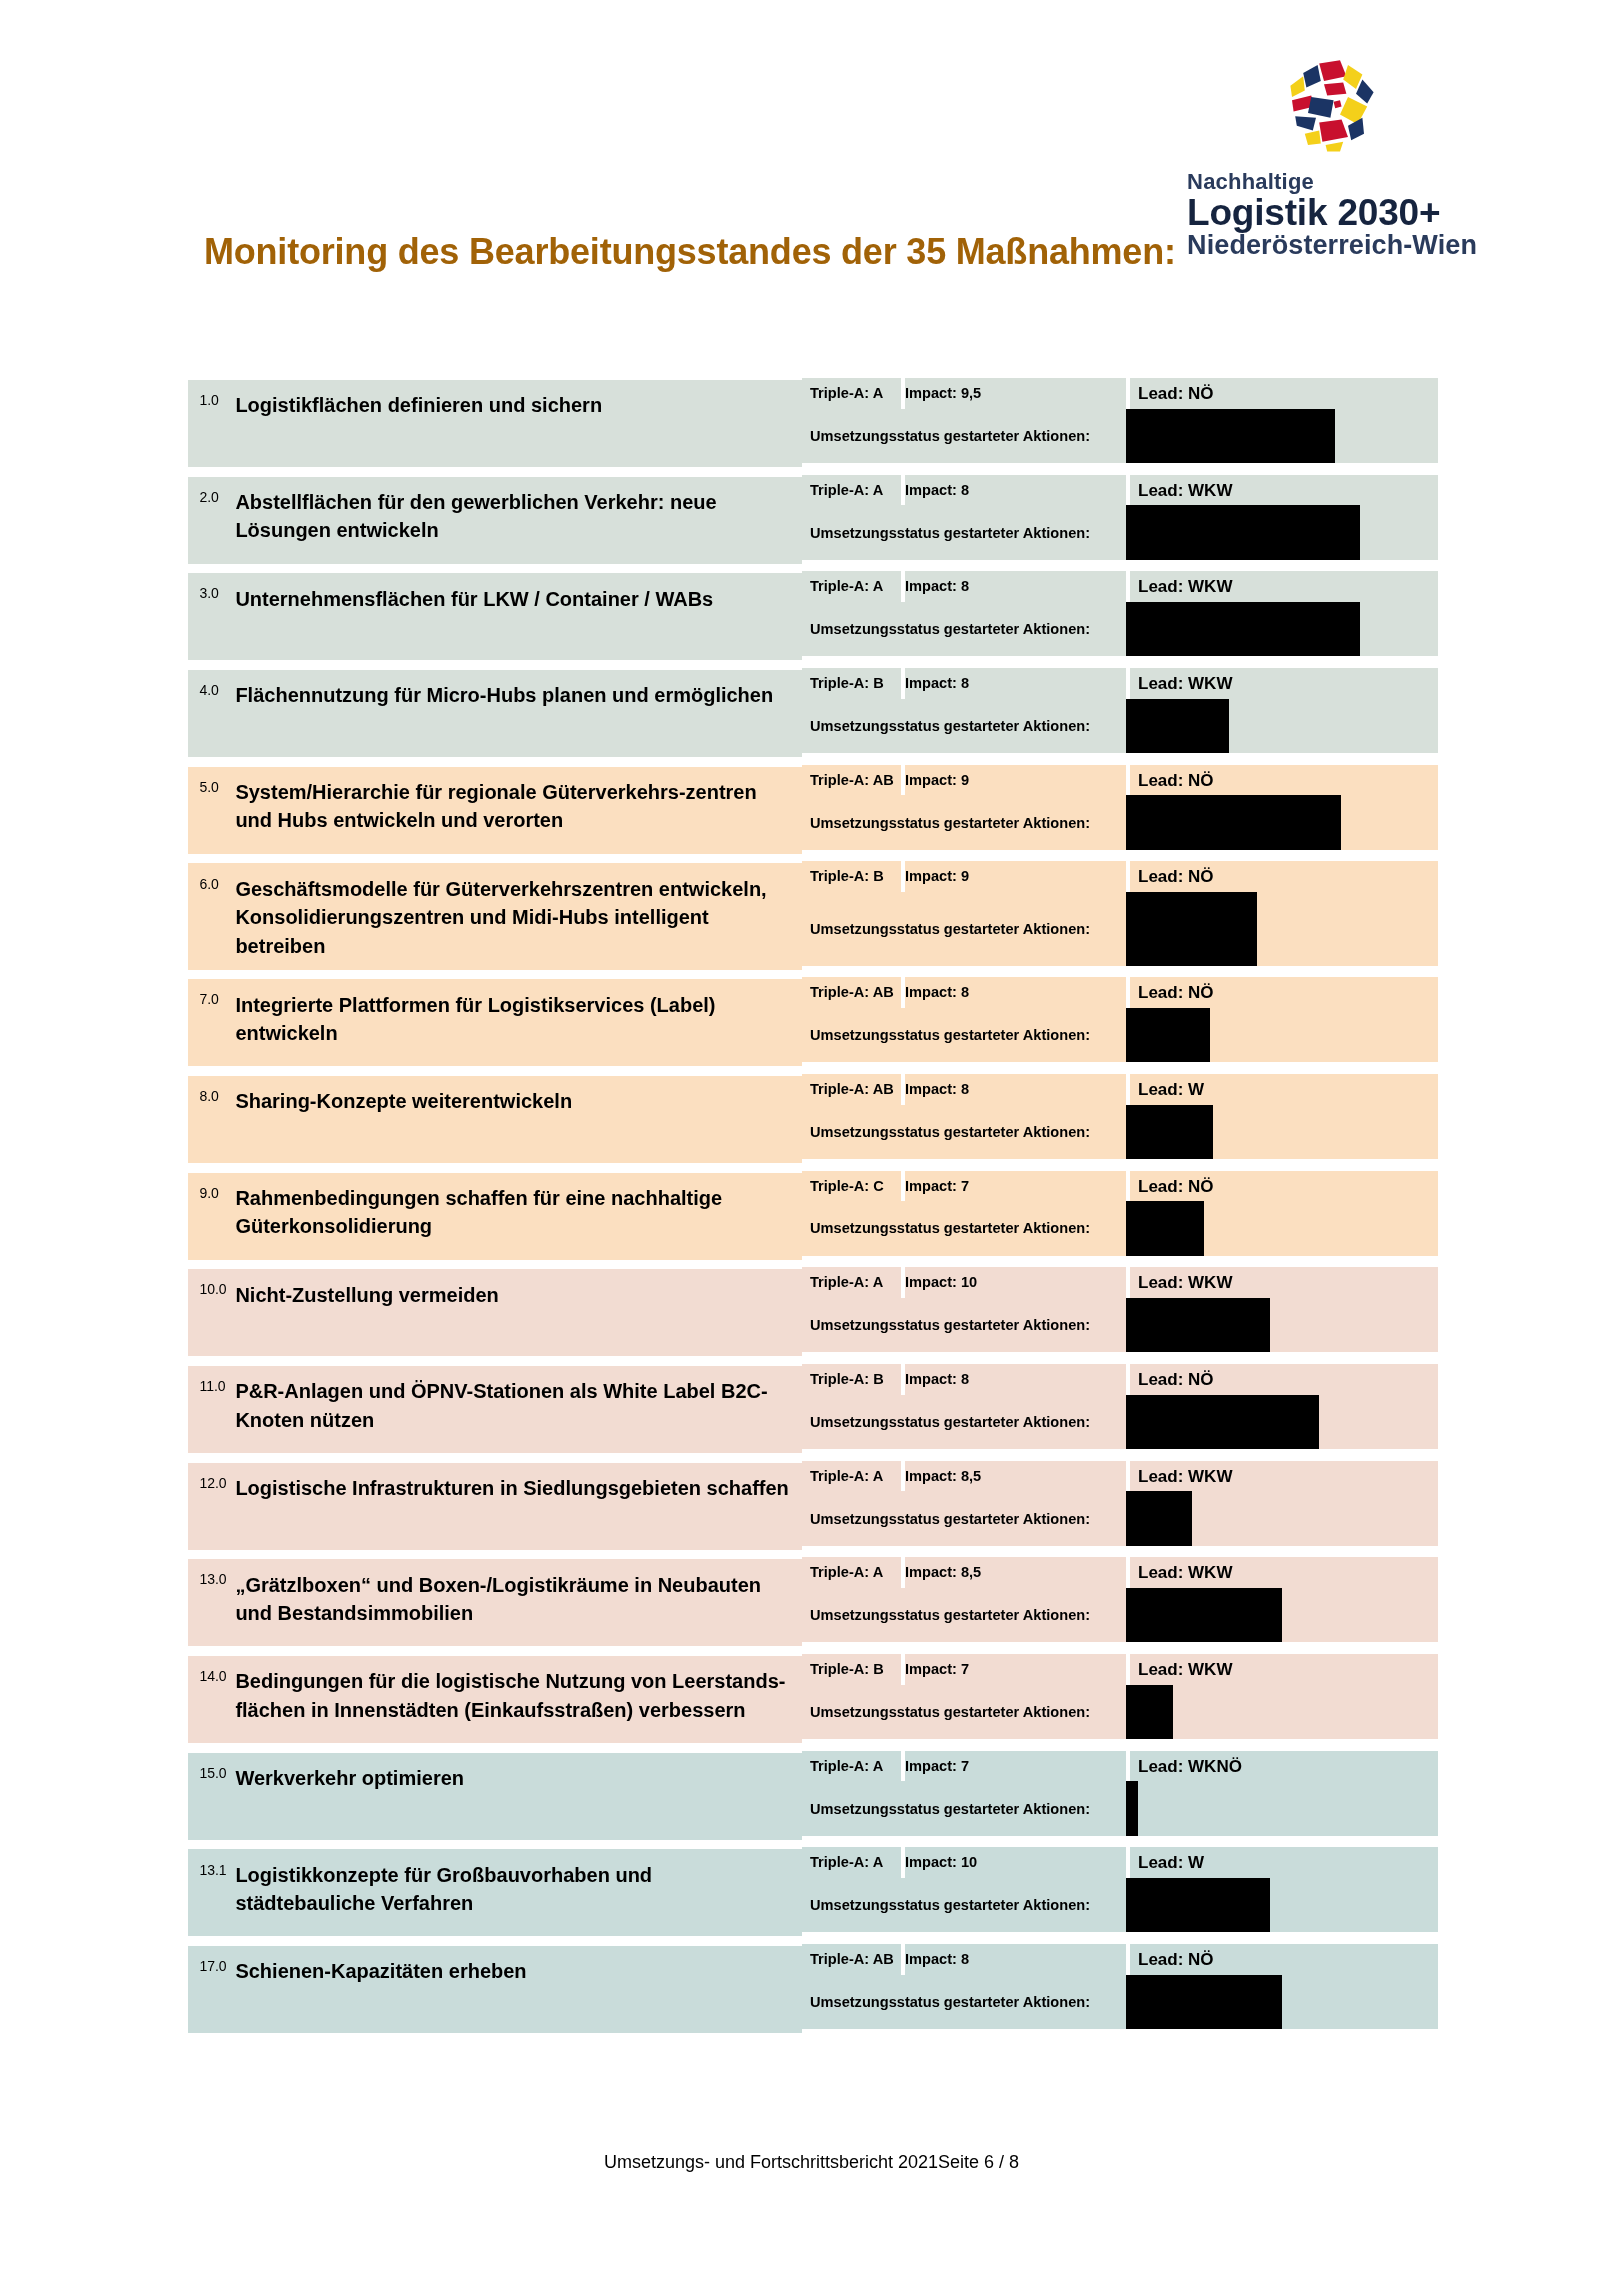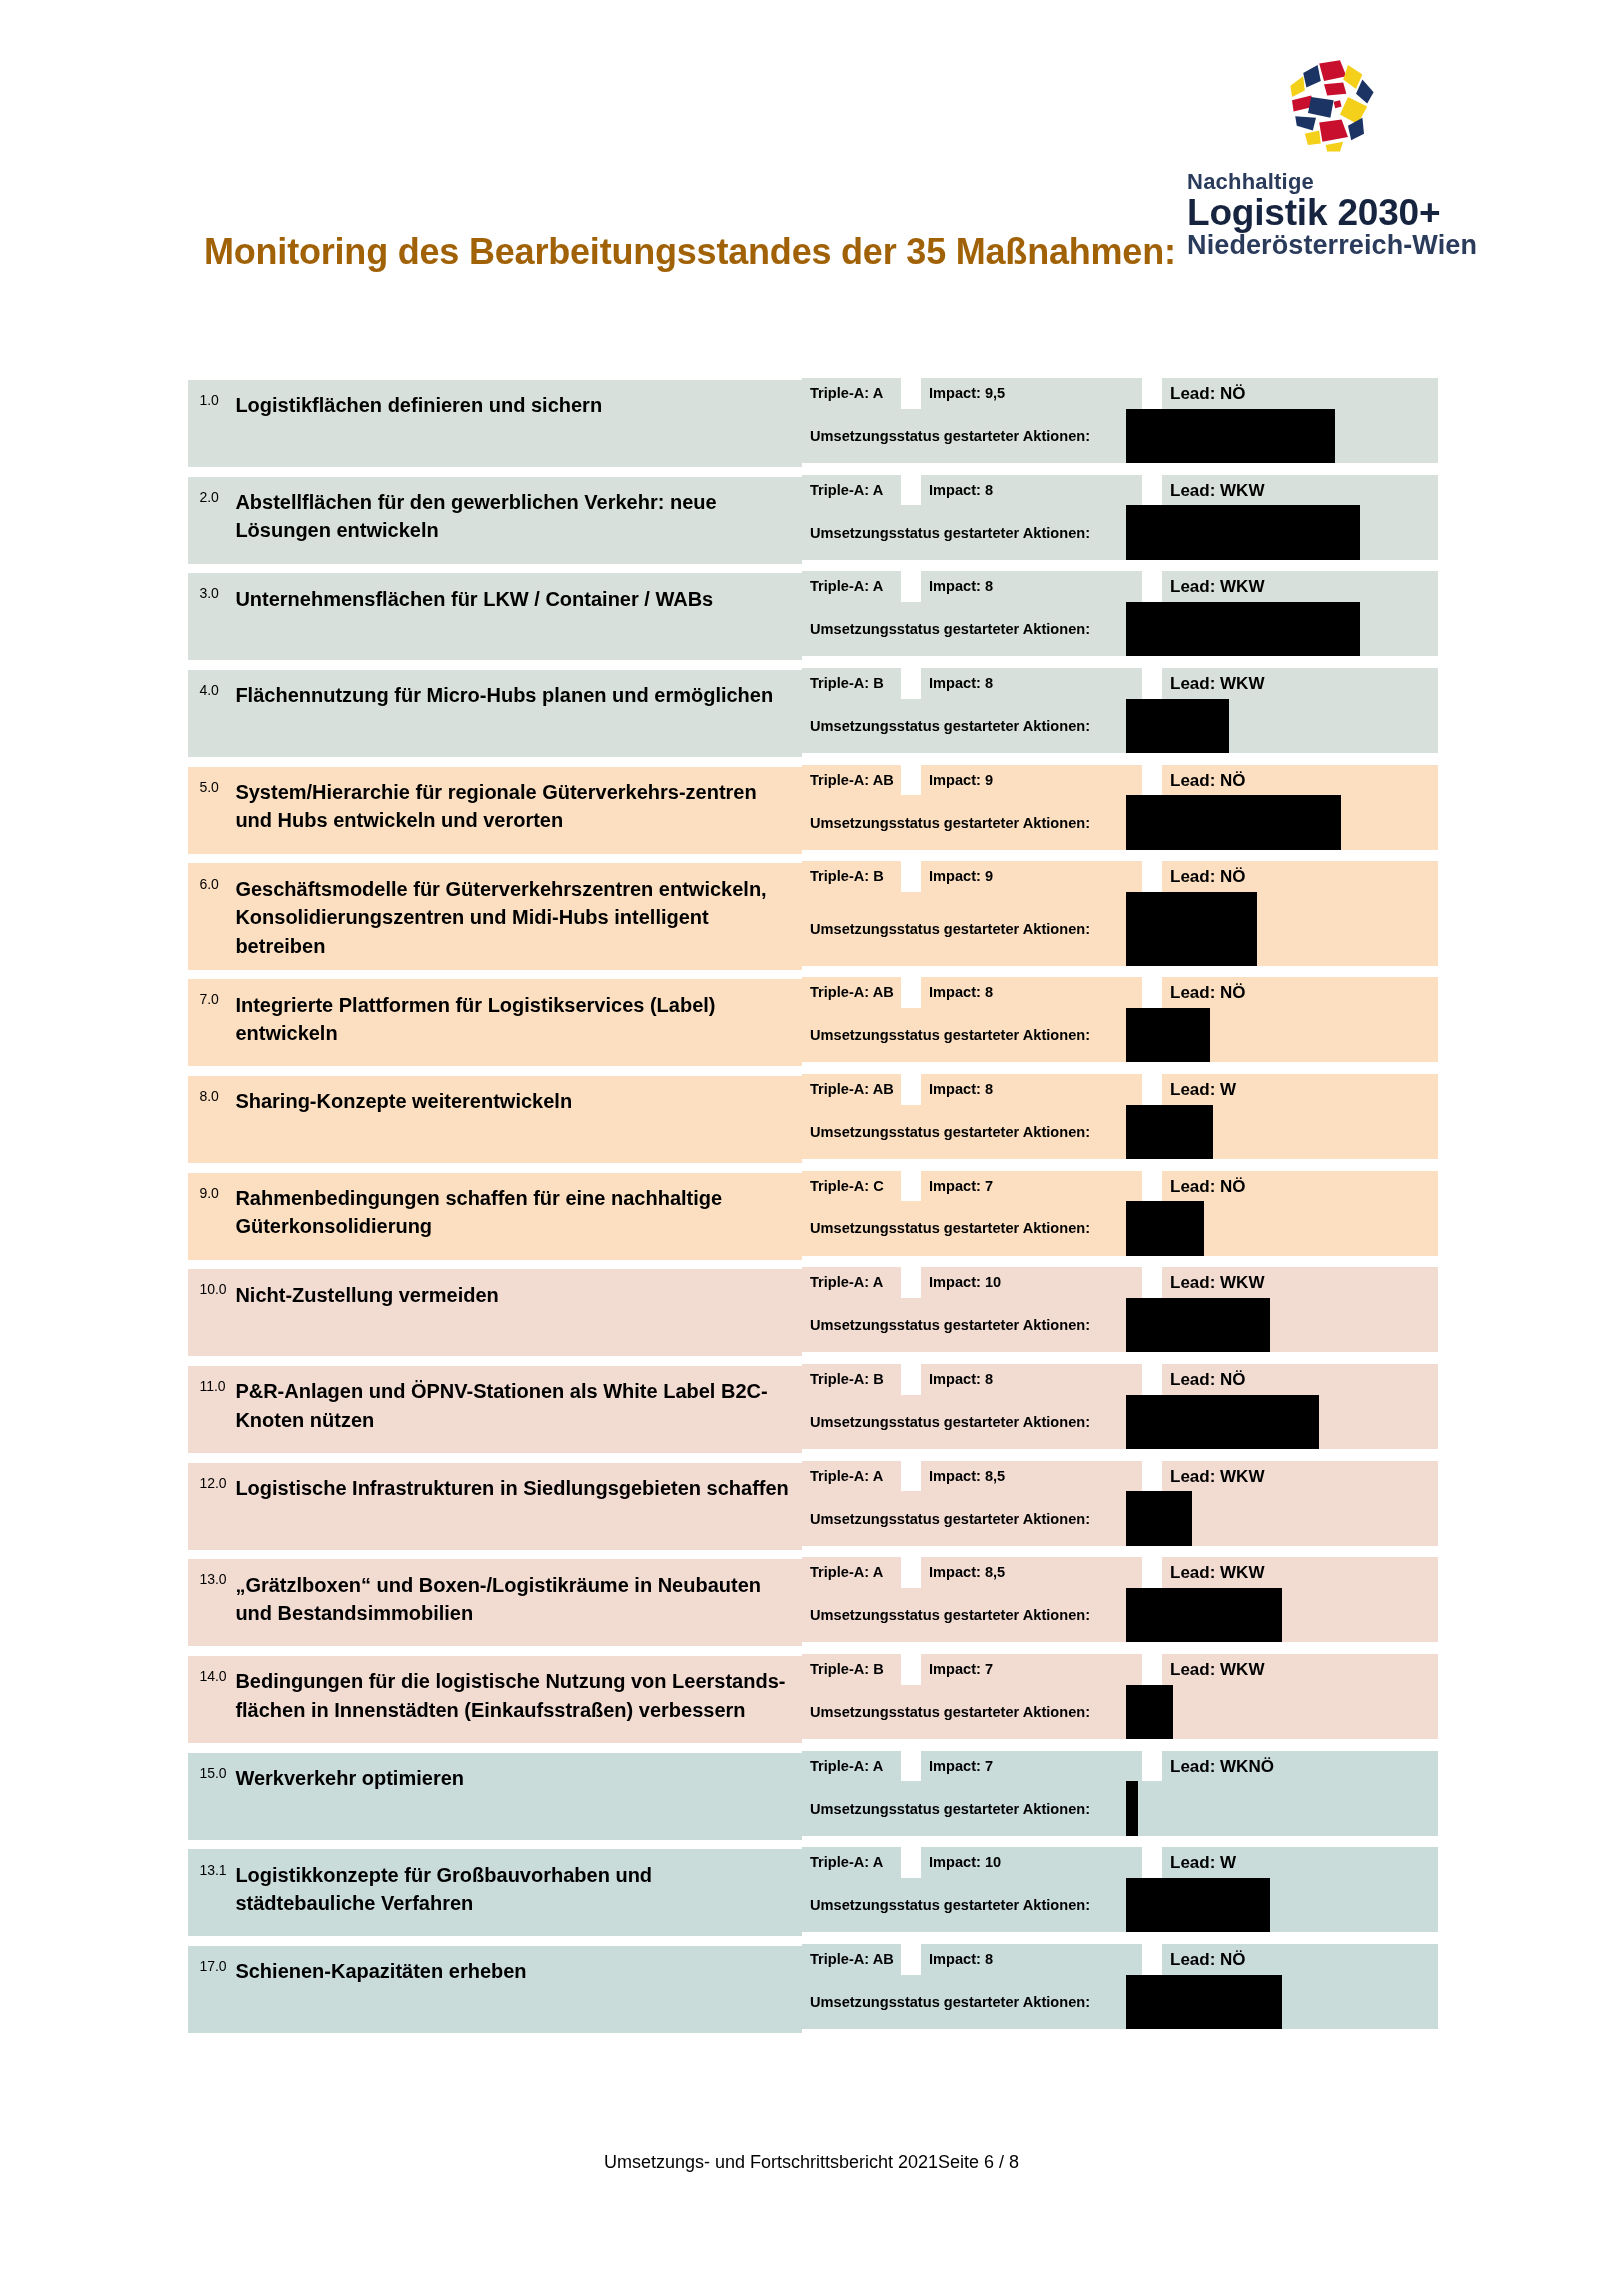--- a/index.html
+++ b/index.html
@@ -112,41 +112,41 @@
     display: flex;
     flex-direction: column;
     gap: 5.7px;
     padding: 4px 0 4px 0;
   }
 
   .meta-strip {
     display: flex;
     align-items: center;
     height: 19px;
-    gap: 20px;
+    gap: 4px;
   }
 
   .meta-triplea {
     width: 99px;
     flex: 0 0 99px;
     font-size: 14.6px;
     font-weight: 700;
     color: #000;
     padding-left: 8px;
     line-height: 31px;
     height: 31px;
   }
 
   .meta-impact {
     width: 221px;
     flex: 0 0 221px;
     font-size: 14.6px;
     font-weight: 700;
     color: #000;
-    padding-left: 8px;
+    padding-left: 0;
     line-height: 31px;
     height: 31px;
   }
 
   .meta-lead {
     flex: 1 1 auto;
     font-size: 17px;
     font-weight: 700;
     color: #000;
     padding-left: 8px;

